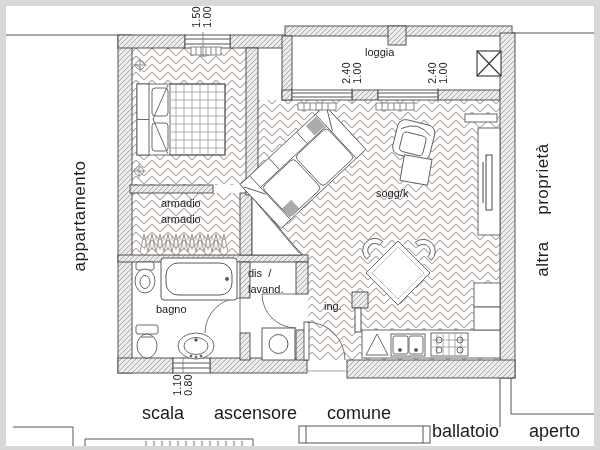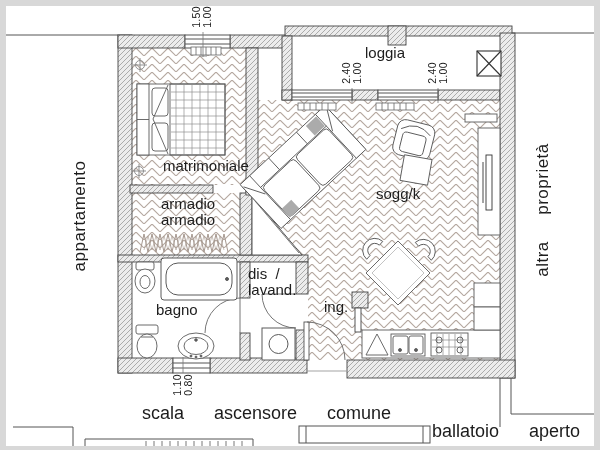--- a/index.html
+++ b/index.html
@@ -2,21 +2,21 @@
 <html><head>
 <meta charset="utf-8">
 <style>
   html,body{margin:0;padding:0;background:#fff;}
   #stage{
     position:relative;width:600px;height:450px;overflow:hidden;
     background:#fff;font-family:"Liberation Sans", sans-serif;color:#1c1c1c;
   }
   #stage svg{position:absolute;left:0;top:0;}
   .lbl{position:absolute;white-space:pre;color:#1c1c1c;}
-  .lbl-room{font-size:15px;line-height:15px;}
+  .lbl-room{font-size:11px;line-height:15px;}
   .lbl-big{font-size:18px;line-height:20px;word-spacing:10px;}
   .vlabel{
     position:absolute;text-align:center;transform:rotate(-90deg);
     font-size:17px;white-space:pre;word-spacing:8px;letter-spacing:.5px;
   }
   .dim{
     position:absolute;width:30px;height:22px;display:flex;flex-direction:column;
     align-items:center;justify-content:center;transform:rotate(-90deg);
     font-size:10.5px;line-height:11px;letter-spacing:.3px;white-space:pre;
   }
@@ -302,21 +302,20 @@
   </g>
 
   <g fill="#d8d8d8">
     <rect x="0" y="0" width="600" height="6"></rect>
     <rect x="0" y="446" width="600" height="4"></rect>
     <rect x="0" y="0" width="6" height="450"></rect>
     <rect x="594" y="0" width="6" height="450"></rect>
   </g>
 </svg>
 
-<div class="lbl lbl-room" style="left:163px;top:158px">matrimoniale</div>
 <div class="lbl lbl-room" style="left:161px;top:196px">armadio</div>
 <div class="lbl lbl-room" style="left:161px;top:212px">armadio</div>
 <div class="lbl lbl-room" style="left:156px;top:302px">bagno</div>
 <div class="lbl lbl-room" style="left:248px;top:266px">dis  /</div>
 <div class="lbl lbl-room" style="left:248px;top:282px">lavand.</div>
 <div class="lbl lbl-room" style="left:324px;top:299px">ing.</div>
 <div class="lbl lbl-room" style="left:376px;top:186px">sogg/k</div>
 <div class="lbl lbl-room" style="left:365px;top:45px">loggia</div>
 
 <div class="vlabel" style="left:15px;top:206px;width:130px">appartamento</div>

